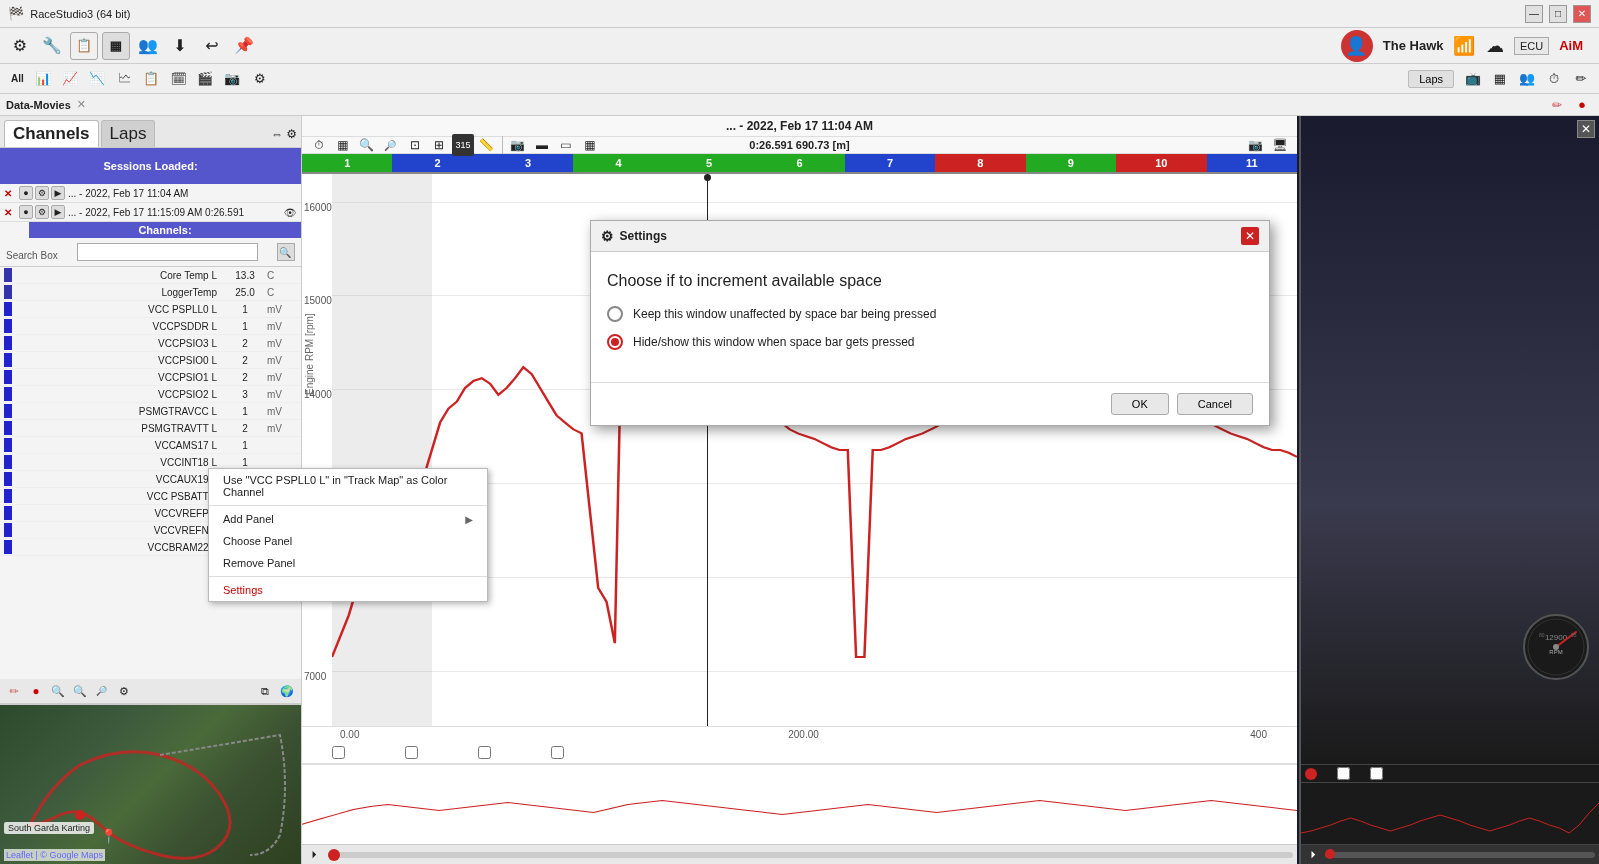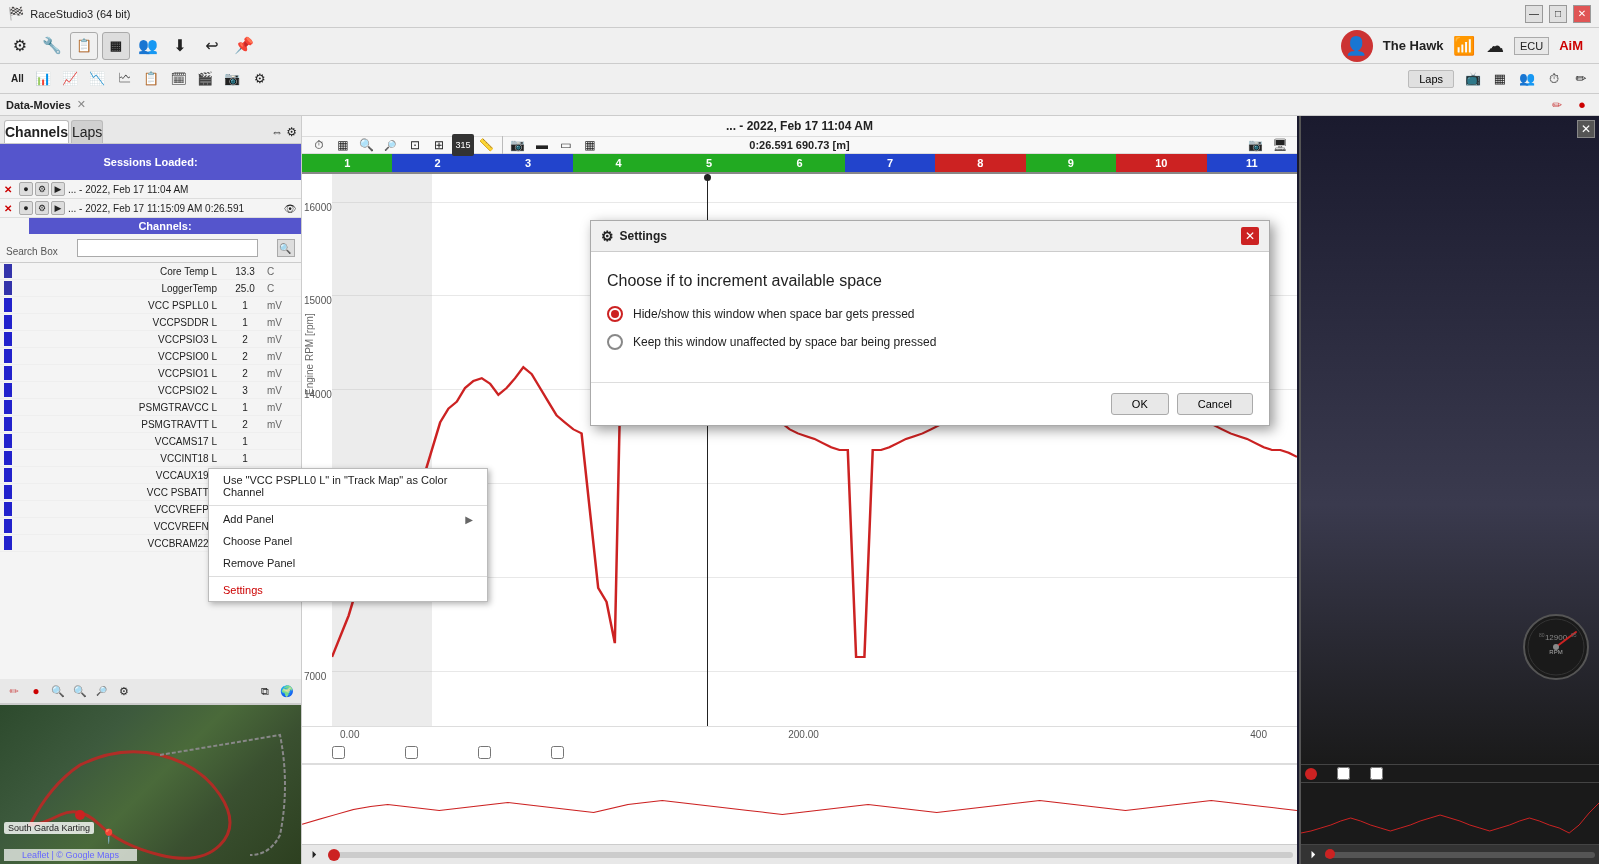--- a/index.html
+++ b/index.html
@@ -40,21 +40,21 @@
     }
 
     
     #left-panel {
       position: absolute; top: 116px; left: 0; width: 302px; bottom: 0;
       background: #f4f4f4; border-right: 1px solid #ccc; display: flex; flex-direction: column;
     }
 
     
     #ch-laps-tabs { display: flex; align-items: center; padding: 4px 4px 0; gap: 2px; background: #e8e8e8; border-bottom: 1px solid #ccc; }
-    .ch-tab { padding: 3px 0; background: #d0d0d0; border: 1px solid #bbb; border-bottom: none; cursor: pointer; border-radius: 3px 3px 0 0; font-size: 14px; }
+    .ch-tab { padding: 3px 8px; background: #d0d0d0; border: 1px solid #bbb; border-bottom: none; cursor: pointer; border-radius: 3px 3px 0 0; font-size: 17px; }
     .ch-tab.active { background: #fff; font-weight: bold; }
     #ch-laps-right { margin-left: auto; display: flex; gap: 3px; align-items: center; }
 
     
     #sessions-loaded { background: #5555cc; color: white; text-align: center; padding: 12px 0; font-size: 11px; font-weight: bold; }
 
     
     .session-row { display: flex; align-items: center; padding: 2px 4px; border-bottom: 1px solid #ddd; gap: 3px; font-size: 10px; }
     .session-row .x-btn { color: #c00; font-weight: bold; cursor: pointer; width: 12px; }
     .session-row .session-icons { display: flex; gap: 2px; }
@@ -407,21 +407,21 @@
       <svg width="100%" height="100%" style="position:absolute;top:0;left:0;">
         <path d="M 30 120 Q 50 80 80 60 Q 120 40 160 50 Q 200 60 220 90 Q 240 120 220 140 Q 200 160 160 150 Q 120 140 100 120 Q 80 100 60 110 Q 40 120 30 120 Z" fill="none" stroke="#cc2222" stroke-width="3" opacity="0.8"></path>
         <circle cx="80" cy="110" r="5" fill="#cc2222"></circle>
         <path d="M 160 50 L 280 30 Q 290 80 280 130 Q 270 150 250 150" fill="none" stroke="#888" stroke-width="2" stroke-dasharray="4,2"></path>
       </svg>
       <div style="position:absolute;bottom:30px;left:4px;font-size:9px;background:rgba(255,255,255,0.8);padding:1px 4px;border-radius:2px;">South Garda Karting</div>
 
       <div style="position:absolute;bottom:20px;left:100px;font-size:14px;">📍</div>
     </div>
     <div id="map-overlay-label">
-      <span style="font-size:9px;color:#66f;background:rgba(255,255,255,0.7);padding:1px 18px;">Leaflet | © Google Maps</span>
+      <span style="font-size:9px;color:#66f;background:rgba(255,255,255,0.7);padding:1px 2px;">Leaflet | © Google Maps</span>
     </div>
   </div>
 </div>
 
 <div id="main-area" style="right:302px;">
 
   <div id="main-top-bar">
     <span id="main-title">... - 2022, Feb 17 11:04 AM</span>
   </div>
 
@@ -608,28 +608,28 @@
     <div id="settings-title-bar">
       <div id="settings-title">
         <span style="font-size:14px;">⚙</span>
         <span>Settings</span>
       </div>
       <div id="settings-close">✕</div>
     </div>
     <div id="settings-body">
       <div id="settings-question">Choose if to increment available space</div>
       <div class="settings-option">
+        <div class="radio-circle"></div>
+        <span>Keep this window unaffected by space bar being pressed</span>
+      </div>
+      <div class="settings-option">
         <div class="radio-circle selected">
           <div class="radio-dot"></div>
         </div>
         <span>Hide/show this window when space bar gets pressed</span>
       </div>
-      <div class="settings-option">
-        <div class="radio-circle"></div>
-        <span>Keep this window unaffected by space bar being pressed</span>
-      </div>
     </div>
     <div id="settings-footer">
       <button class="modal-btn">OK</button>
       <button class="modal-btn">Cancel</button>
     </div>
   </div>
 </div>
 
 </body></html>

